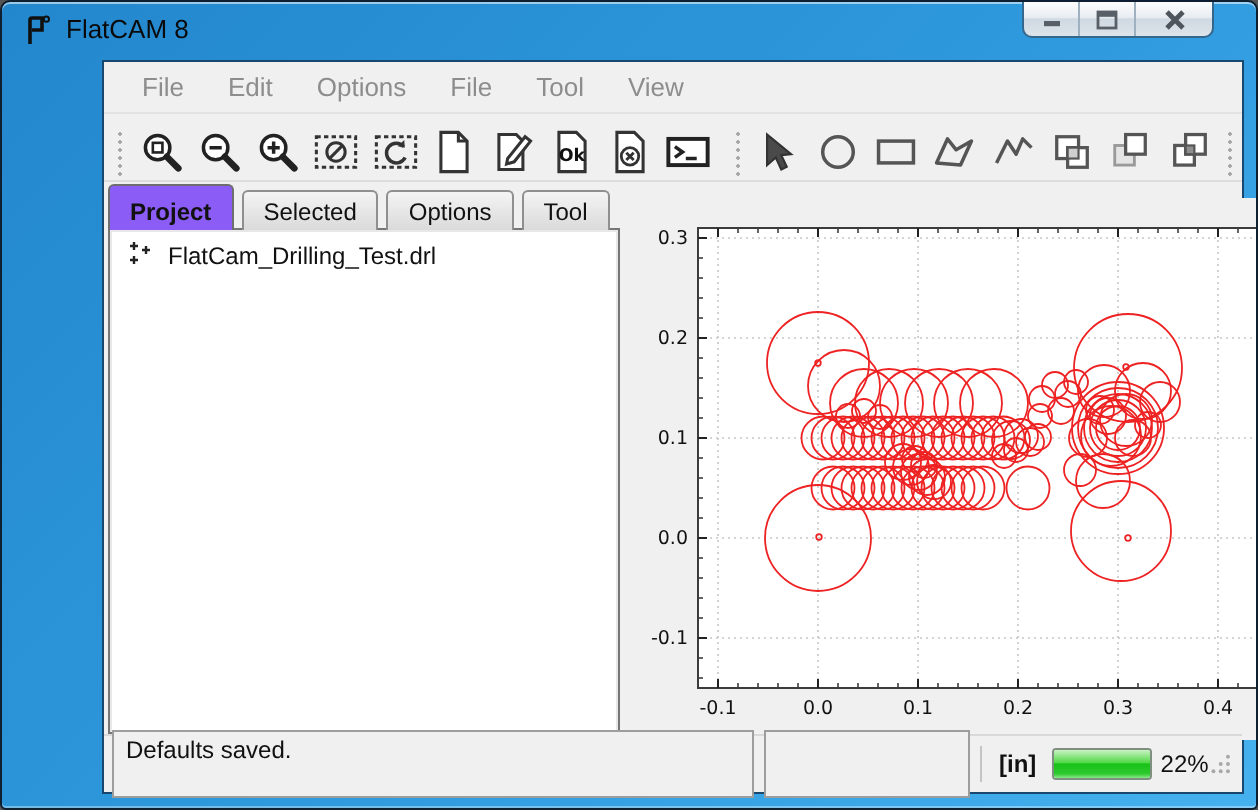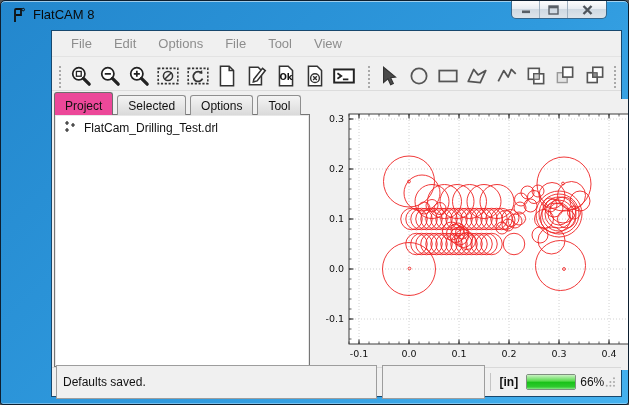--- a/index.html
+++ b/index.html
@@ -31,31 +31,31 @@
      background-image:radial-gradient(circle,#a9a9a9 30%,transparent 34%);
      background-size:4px 4px;background-position:1px 1px;}
   .tb-btn{width:30px;height:28px;display:flex;align-items:center;justify-content:center;border-radius:3px;}
   .tb-btn svg{display:block;}
   .tb-spacer{width:4px;}
   
   .tabbar{position:absolute;left:2px;top:61px;height:23px;display:flex;align-items:flex-end;z-index:3;}
   .tab{font-size:12px;color:#111;text-align:center;padding:3px 10px 3px 10px;margin-right:4px;
        border:1px solid #8f8f8f;border-bottom:none;border-radius:3px 3px 0 0;
        background:linear-gradient(#f4f4f4,#dadada);height:20px;}
-  .tab.active{background:#ec4899;border-color:#6e6e6e;height:23px;padding-top:6px;position:relative;z-index:4;}
+  .tab.active{background:#8b5cf6;border-color:#6e6e6e;height:23px;padding-top:6px;position:relative;z-index:4;font-weight:bold;}
   
   .tree-panel{position:absolute;left:2px;top:83px;width:256px;bottom:29px;background:#ffffff;
               border:1px solid #767676;box-shadow:0 0 0 1px #e8e8e8 inset;}
   .tree-item{display:flex;align-items:flex-end;gap:7px;padding:5px 4px 2px 7px;font-size:12px;color:#111;}
   .plot-wrap{position:absolute;left:260px;top:68px;width:354px;height:271px;background:#f0f0f0;}
   
   .statusbar{position:absolute;left:0;right:0;bottom:0;height:29px;border-top:1px solid #d9d9d9;
              display:flex;align-items:center;padding:0 4px;}
   .sb-field{height:21px;border:1px solid #9d9d9d;background:#f0f0f0;font-size:12px;color:#111;
-            display:flex;align-items:center;padding:16px 6px;}
+            display:flex;align-items:flex-end;padding:16px 6px;}
   .sb-msg{width:352px;}
   .sb-empty{width:112px;margin-left:5px;}
   .sb-sep{width:1px;height:18px;background:#c4c4c4;margin:0 5px;}
   .sb-units{font-size:12px;color:#111;padding:0 4px;font-weight:bold;}
   .progress{width:55px;height:16px;border:1px solid #7f8f7f;border-radius:2px;margin-left:4px;overflow:hidden;background:#e6e6e6;}
   .progress-fill{height:100%;background:linear-gradient(#c9f2c3,#52d948 45%,#17c117 50%,#2fca2f 85%,#8ae88a);}
   .sb-pct{font-size:12px;color:#111;margin-left:4px;}
   .grip{margin-left:auto;width:14px;height:14px;}
 </style>
 </head>
@@ -487,21 +487,21 @@
         <span>Defaults saved.</span>
       </div>
       <div class="sb-field sb-empty">
         <span></span>
       </div>
       <div class="sb-sep"></div>
       <span class="sb-units">[in]</span>
       <div class="progress">
         <div class="progress-fill" id="progress-fill" style="width: 100%;"></div>
       </div>
-      <span class="sb-pct">66%</span>
+      <span class="sb-pct">22%</span>
       <svg class="grip" viewBox="0 0 14 14">
         <g fill="#a9a9a9">
           <circle cx="11" cy="3" r="1.1"></circle>
             <circle cx="11" cy="7" r="1.1"></circle>
             <circle cx="11" cy="11" r="1.1"></circle>
           <circle cx="7" cy="7" r="1.1"></circle>
             <circle cx="7" cy="11" r="1.1"></circle>
           <circle cx="3" cy="11" r="1.1"></circle>
         </g>
       </svg>

